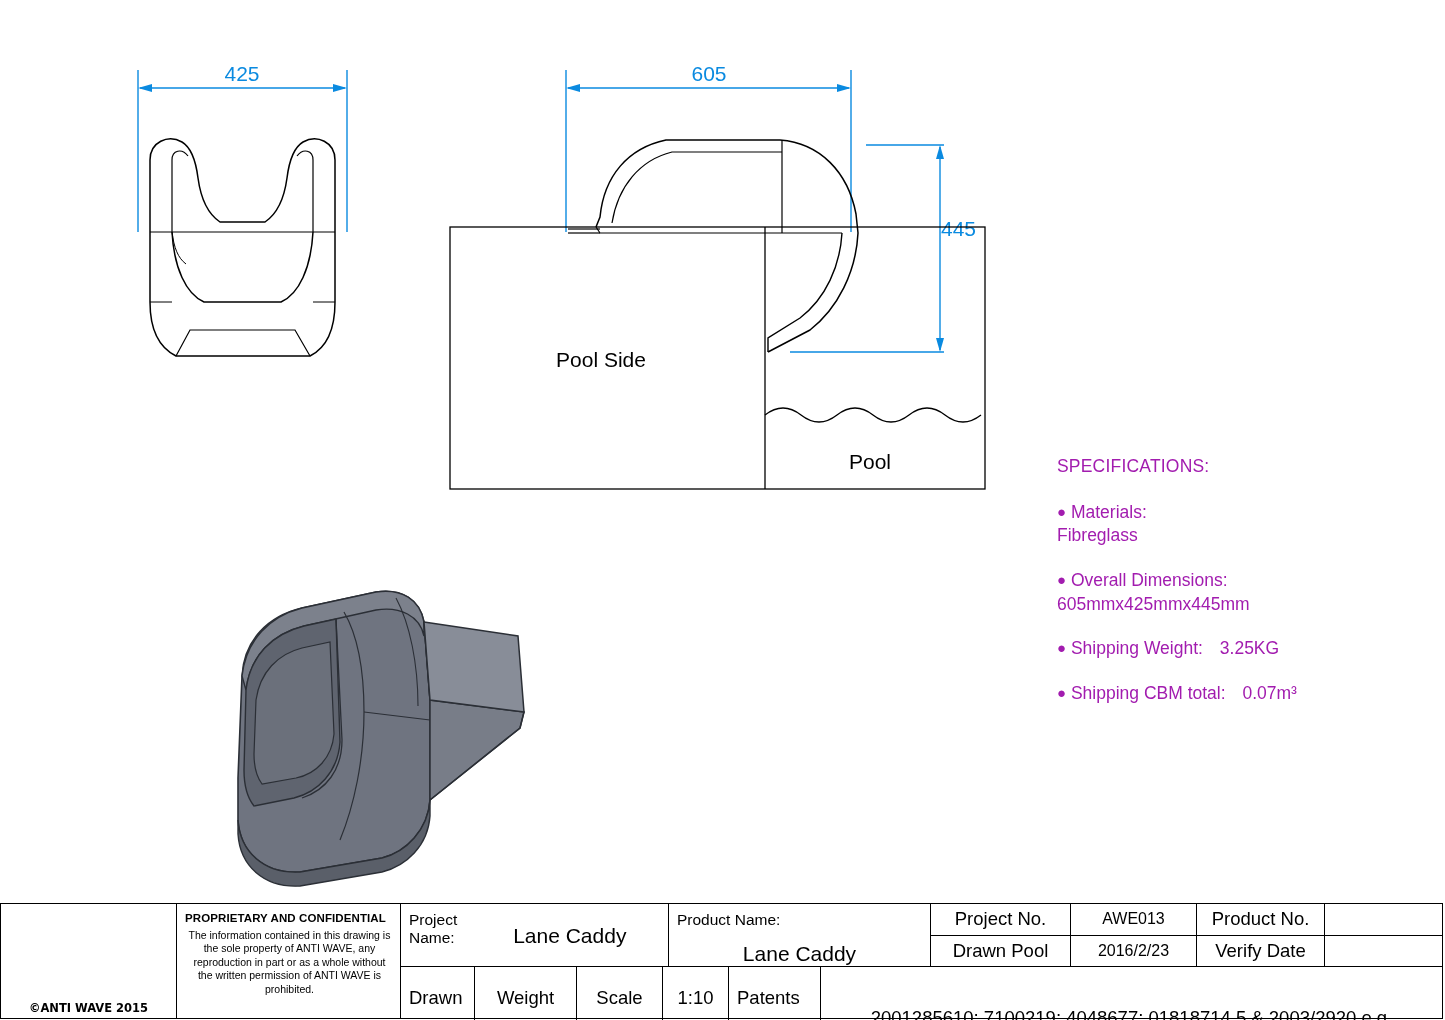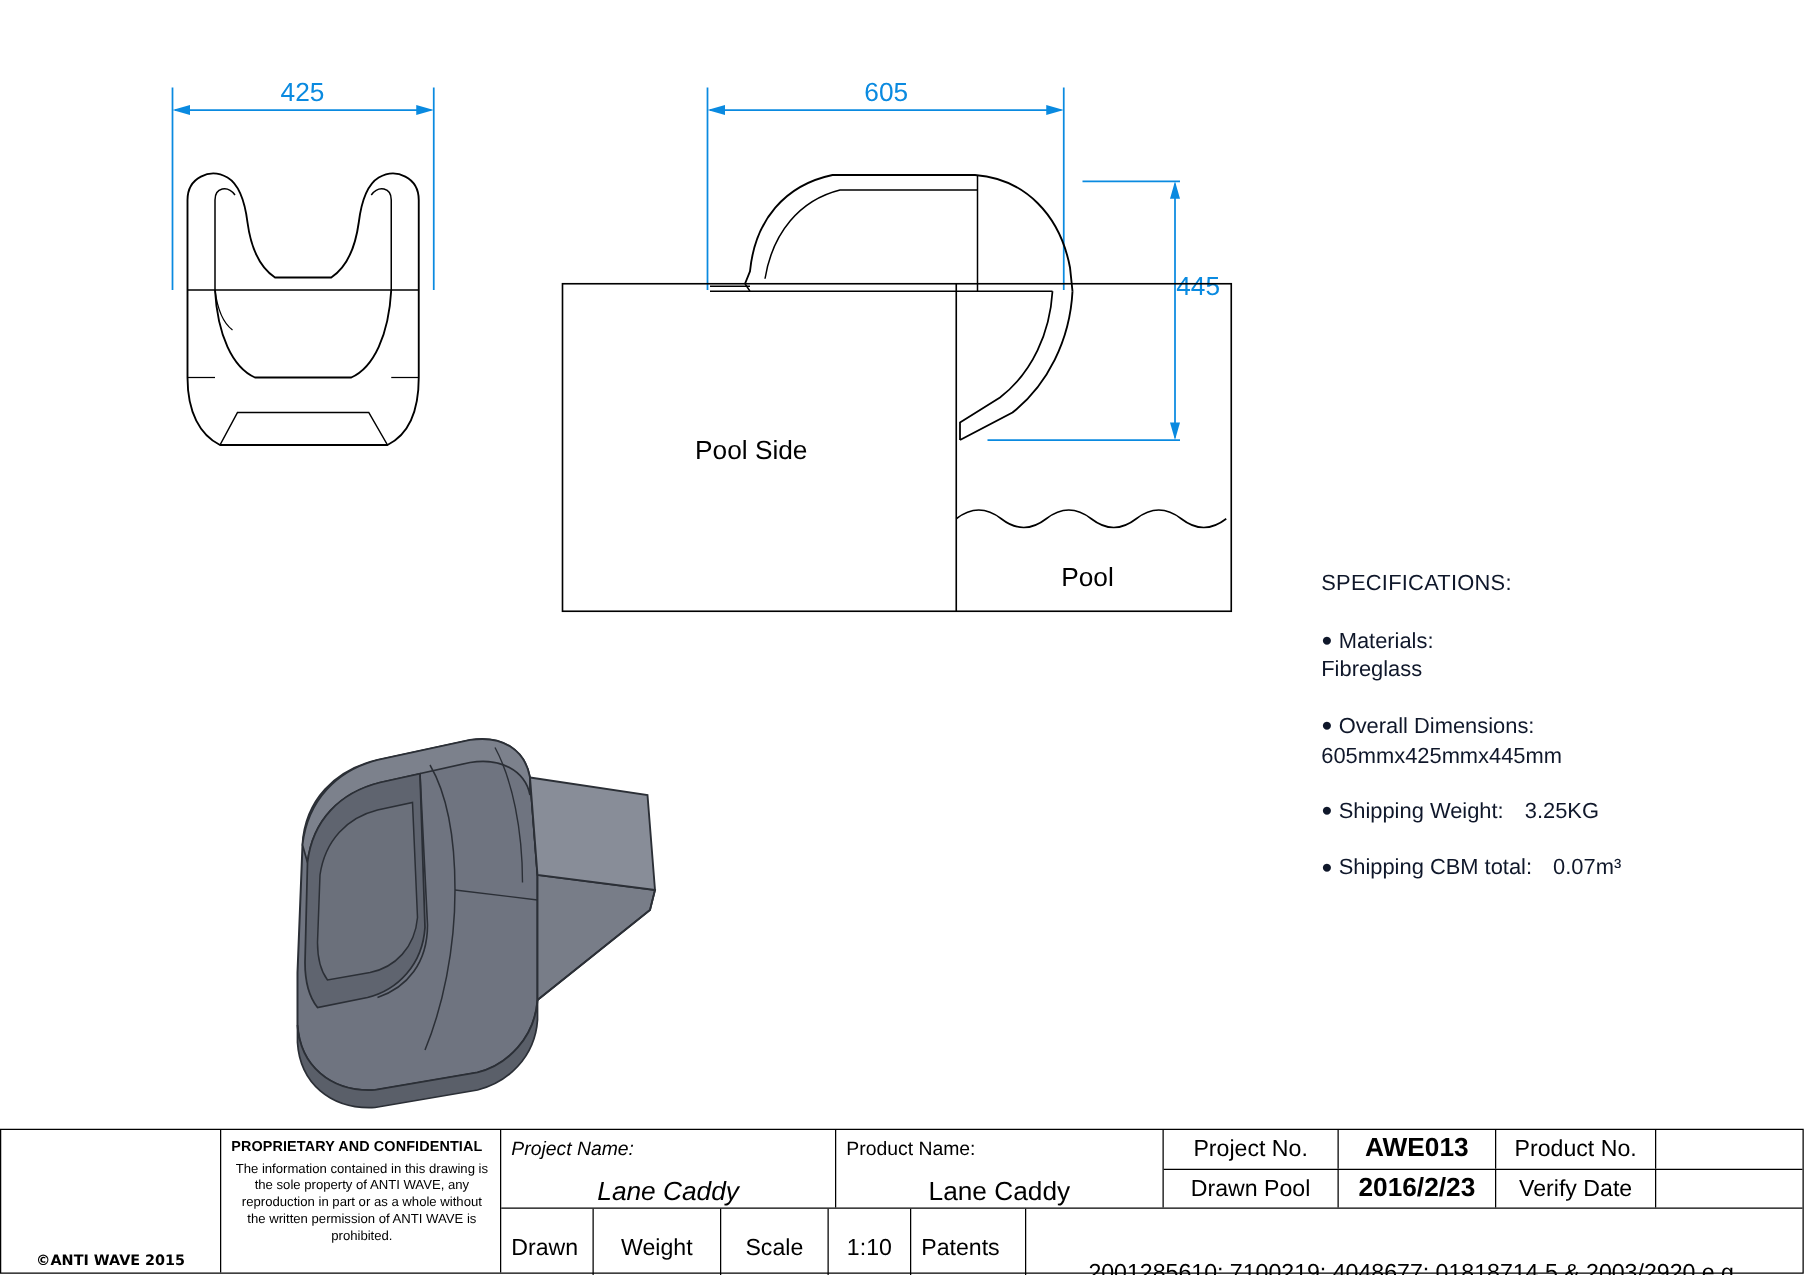--- a/index.html
+++ b/index.html
@@ -26,21 +26,21 @@
     left: 0; top: 0;
   }
   
   .specs {
     position: absolute;
     left: 1057px;
     top: 455px;
     width: 370px;
     font-size: 17.5px;
     line-height: 1.35;
-    color: #0f172a;
+    color: #a21caf;
   }
   .specs .spec-title {
     margin-bottom: 22px;
     letter-spacing: .2px;
   }
   .specs .spec-item {
     margin-bottom: 21px;
   }
   .specs .spec-item .line2 {
     display: block;
@@ -143,25 +143,24 @@
   }
   .cell {
     box-sizing: border-box;
     display: flex;
     align-items: center;
     padding: 0 8px;
   }
   .cell.b-r { border-right: 1px solid #000; }
   .proj-name {
     width: 268px;
-    flex-direction: column;
+    flex-direction: row;
     align-items: flex-start;
     justify-content: flex-start;
     padding-top: 7px;
-    font-style: italic;
   }
   .proj-name .lbl { font-size: 15.5px; }
   .proj-name .val {
     font-size: 21px;
     width: 100%;
     text-align: center;
     margin-top: 13px;
   }
   .prod-name {
     width: 262px;
@@ -181,21 +180,21 @@
     flex: 1;
     display: flex;
     flex-direction: column;
   }
   .numrow {
     flex: 1;
     display: flex;
   }
   .numrow.top { border-bottom: 1px solid #000; }
   .nc1 { width: 140px; justify-content: center; font-size: 18.5px; }
-  .nc2 { width: 126px; justify-content: center; font-size: 21px; font-weight: bold; }
+  .nc2 { width: 126px; justify-content: center; font-size: 16px; }
   .nc3 { width: 128px; justify-content: center; font-size: 18.5px; }
   .nc4 { flex: 1; }
   .drawn-lbl { width: 74px; justify-content: flex-start; font-size: 18.5px; }
   .drawn-val { width: 102px; justify-content: center; font-size: 18.5px; }
   .scale-lbl { width: 86px; justify-content: center; font-size: 18.5px; }
   .scale-val { width: 66px; justify-content: center; font-size: 18.5px; }
   .patents-lbl { width: 92px; justify-content: flex-start; font-size: 18.5px; }
   .patents-val { flex: 1; justify-content: center; font-size: 18.5px; margin-top: 40px; }
   .dim-text {
     fill: #0a8ae0;

